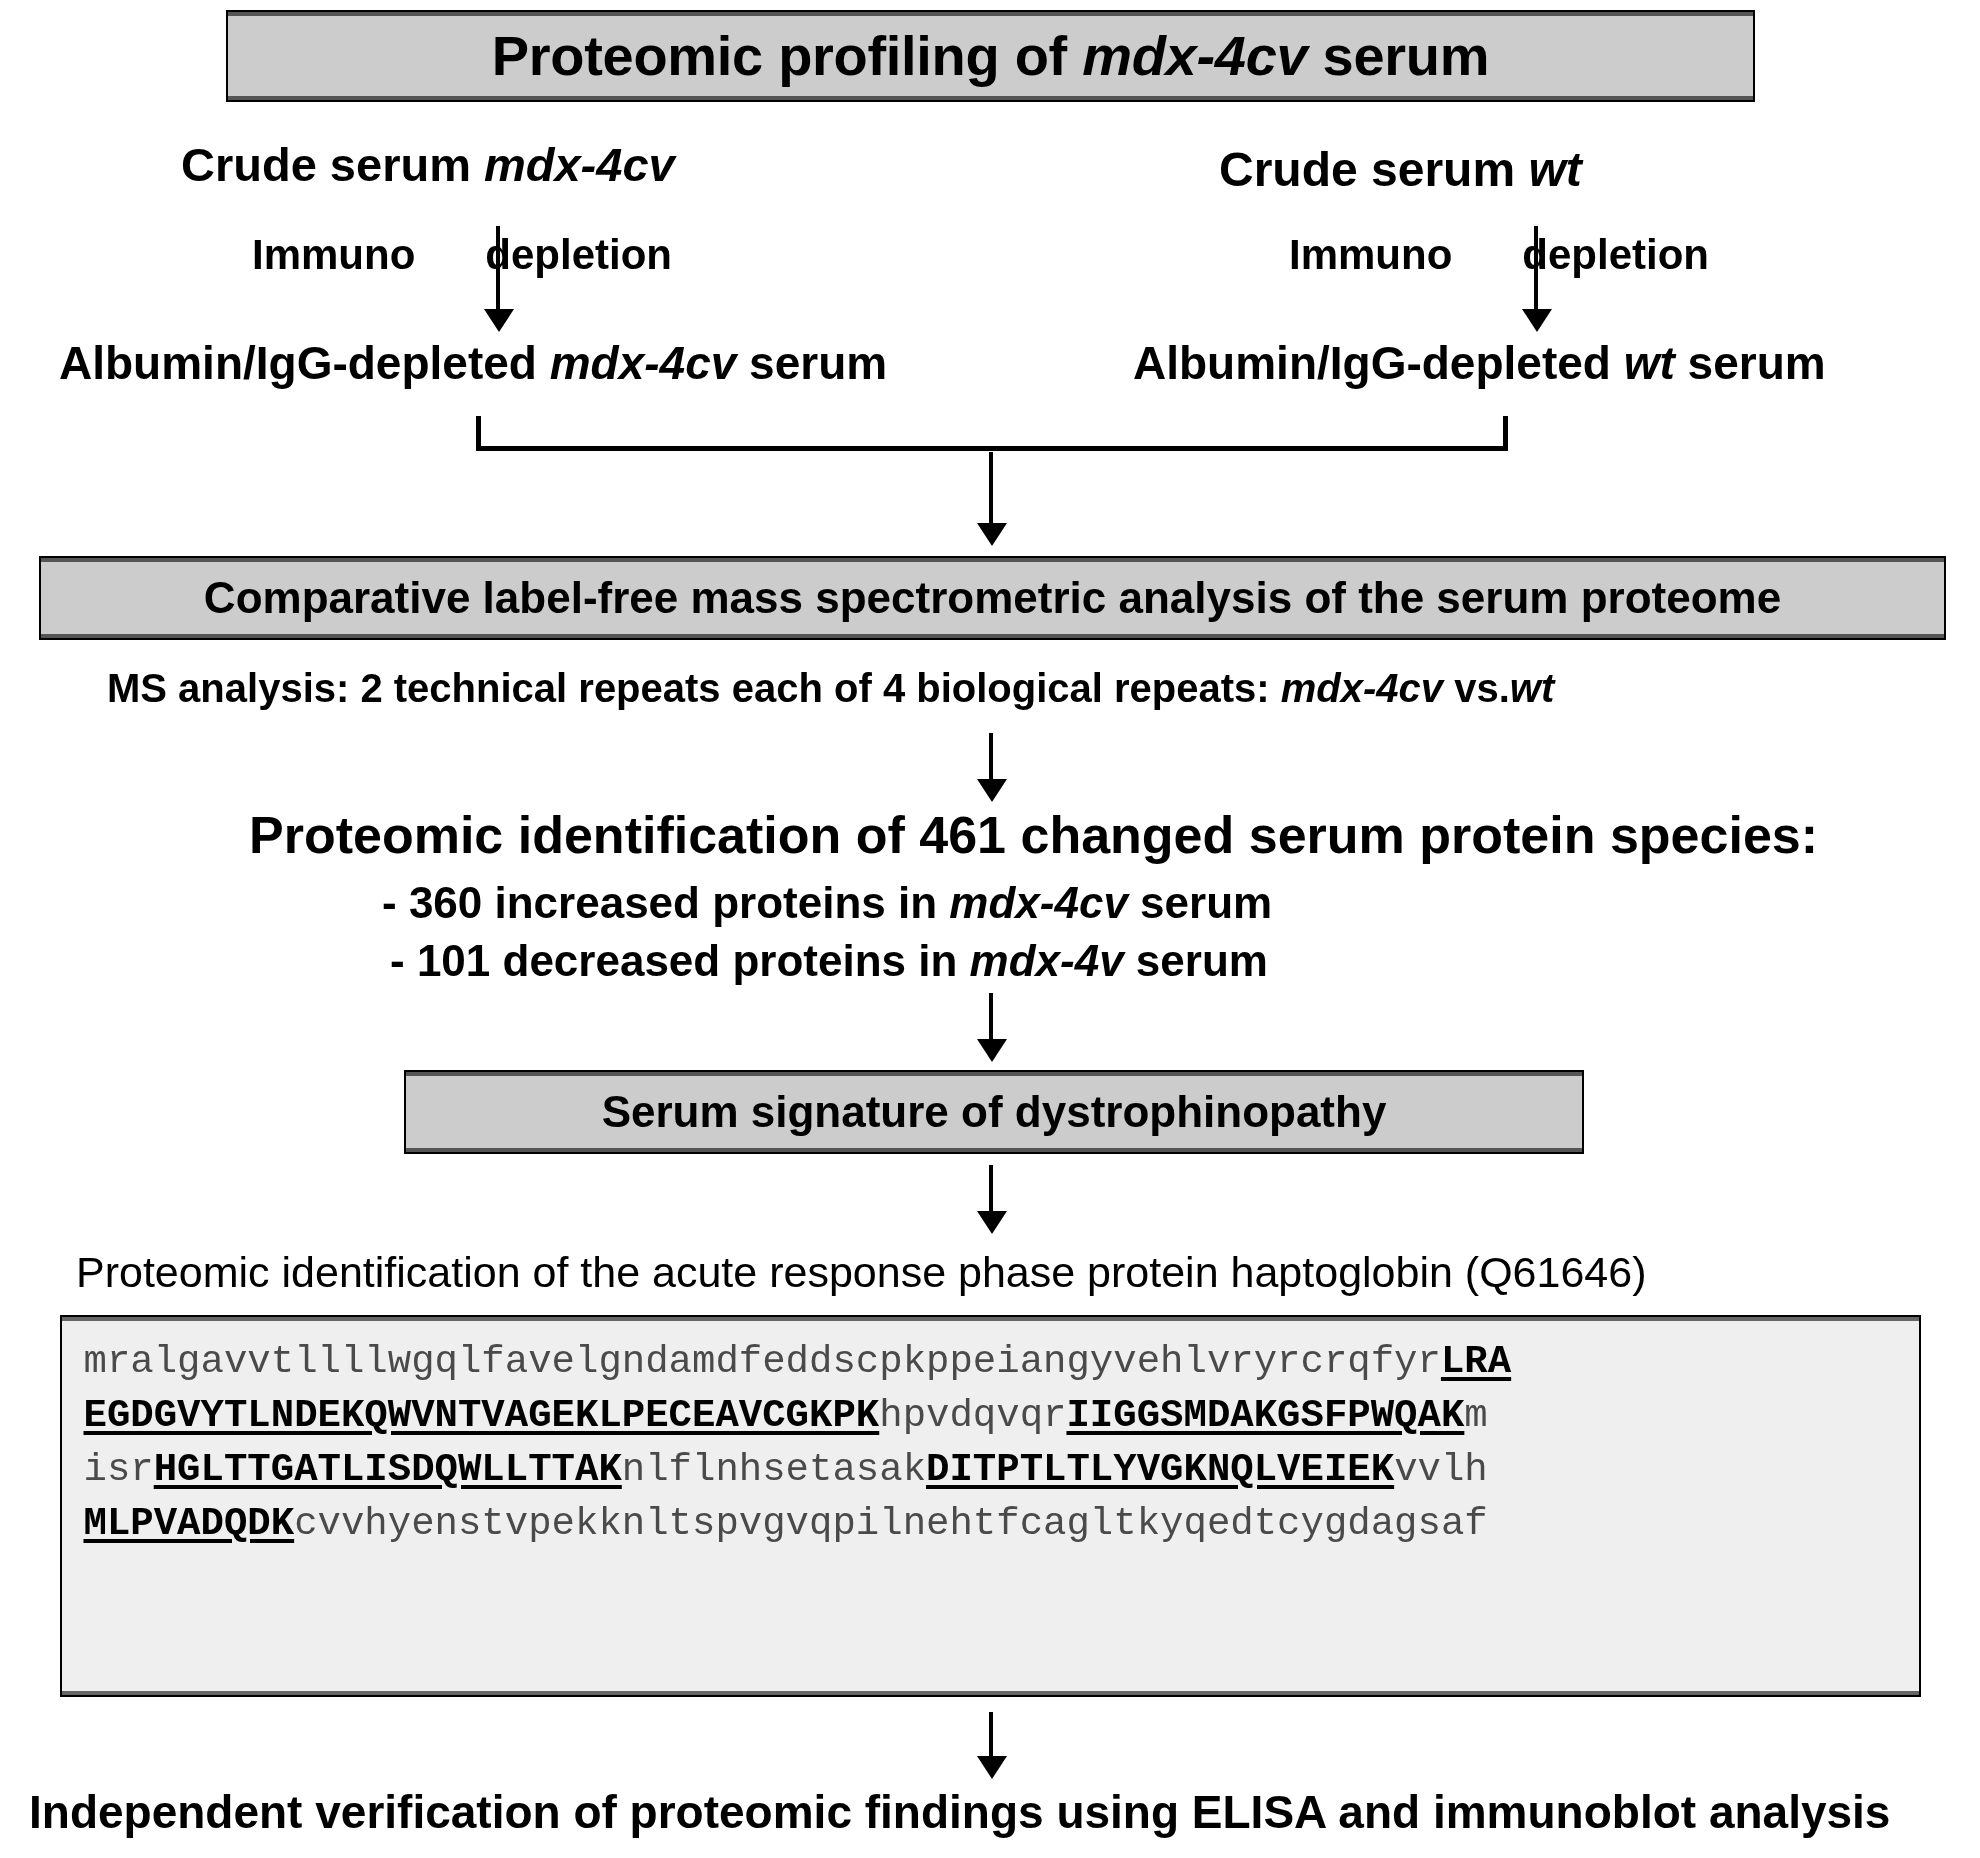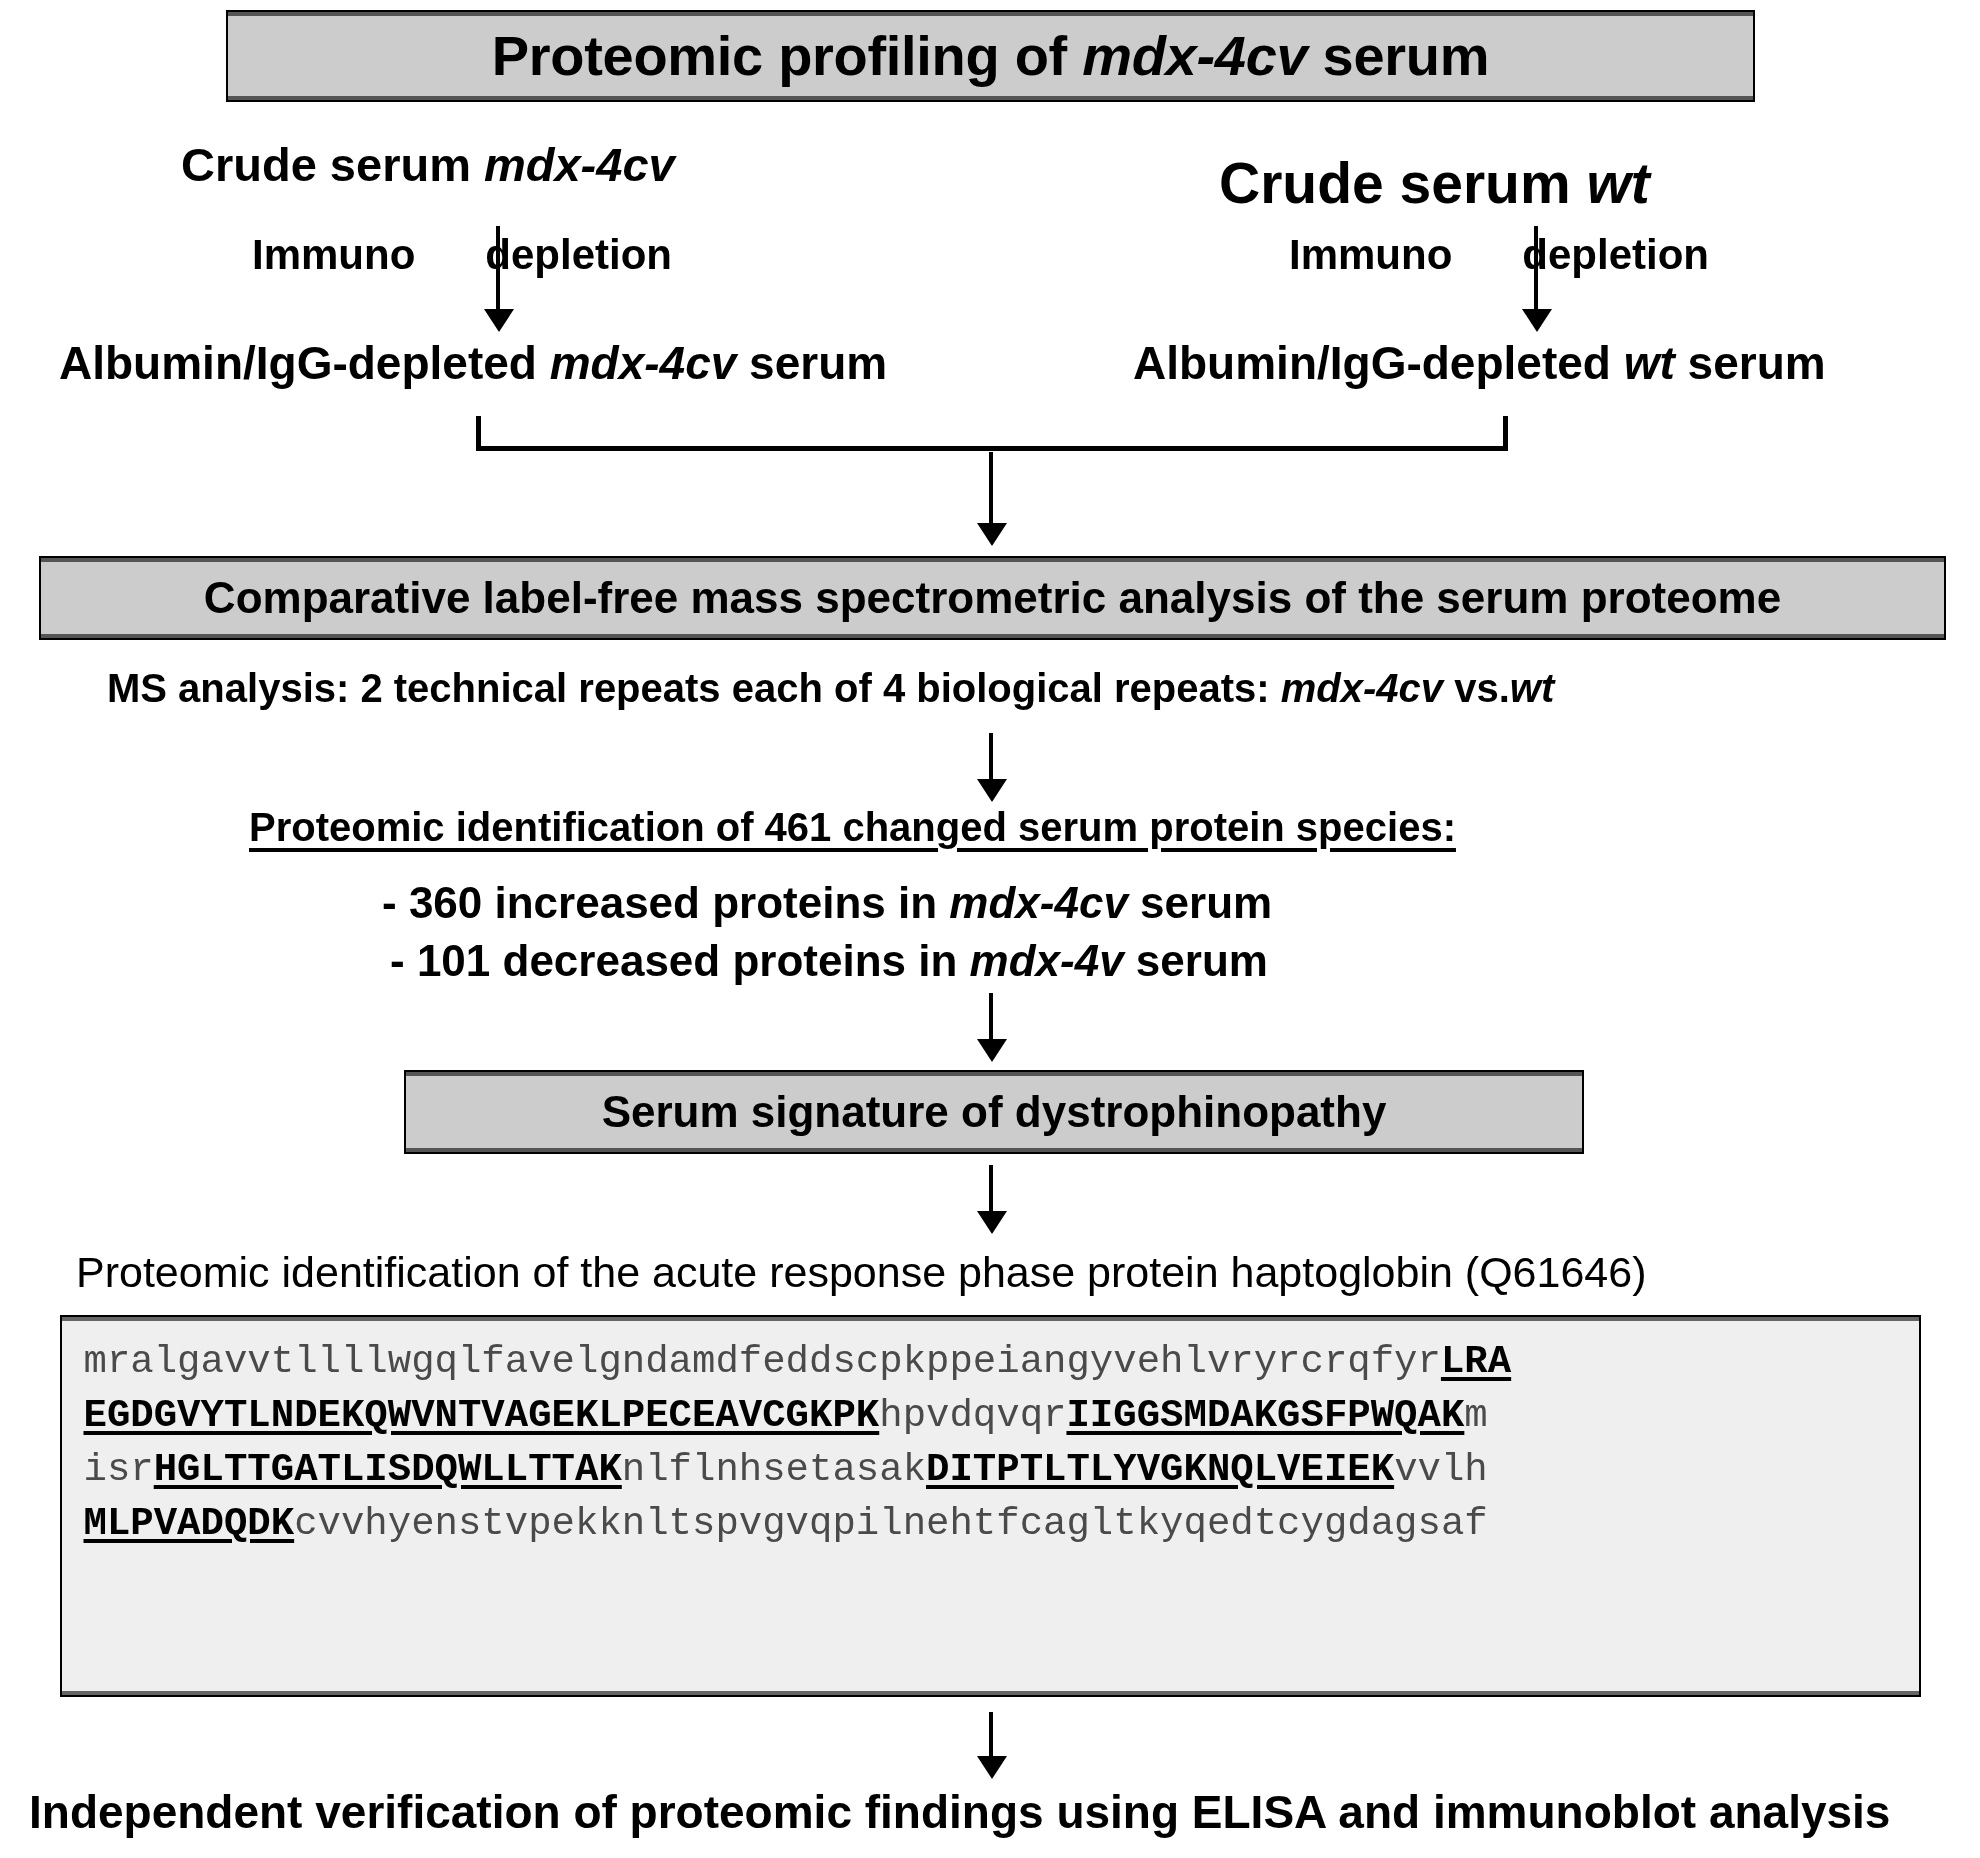--- a/index.html
+++ b/index.html
@@ -53,21 +53,21 @@
 
   
   #title-box {
     left: 226px; top: 9.8px; width: 1529px; height: 92px;
     font-size: 56px;
     letter-spacing: -0.3px;
   }
 
   
   #crude-mdx { left: 181px; top: 137px; font-size: 47px; }
-  #crude-wt  { left: 1219px; top: 150px; font-size: 57px; text-align: center; }
+  #crude-wt  { left: 1219px; top: 142px; font-size: 48px; text-align: center; }
 
   #immuno-mdx { left: 252px; top: 231px; font-size: 42px; }
   #immuno-wt  { left: 1289px; top: 231px; font-size: 42px; }
 
   #dep-mdx { left: 59px; top: 336px; font-size: 46px; }
   #dep-wt  { left: 1133px; top: 336px; font-size: 46px; }
 
   
   #bracket {
     position: absolute;
@@ -78,22 +78,21 @@
   }
 
   
   #compare-box {
     left: 39px; top: 556px; width: 1907px; height: 84px;
     font-size: 44px;
   }
   #ms-line { left: 107px; top: 666px; font-size: 40px; text-align: right; }
 
   #ident-title {
-    left: 249px; top: 805px; font-size: 40px;
-    text-decoration: underline;
+    left: 249px; top: 805px; font-size: 52px;
     text-underline-offset: 6.8px;
   }
   #ident-a { left: 382px; top: 878px; font-size: 44px; }
   #ident-b { left: 390px; top: 936px; font-size: 44px; }
 
   #signature-box {
     left: 404px; top: 1070px; width: 1180px; height: 84px;
     font-size: 44px;
   }
 

